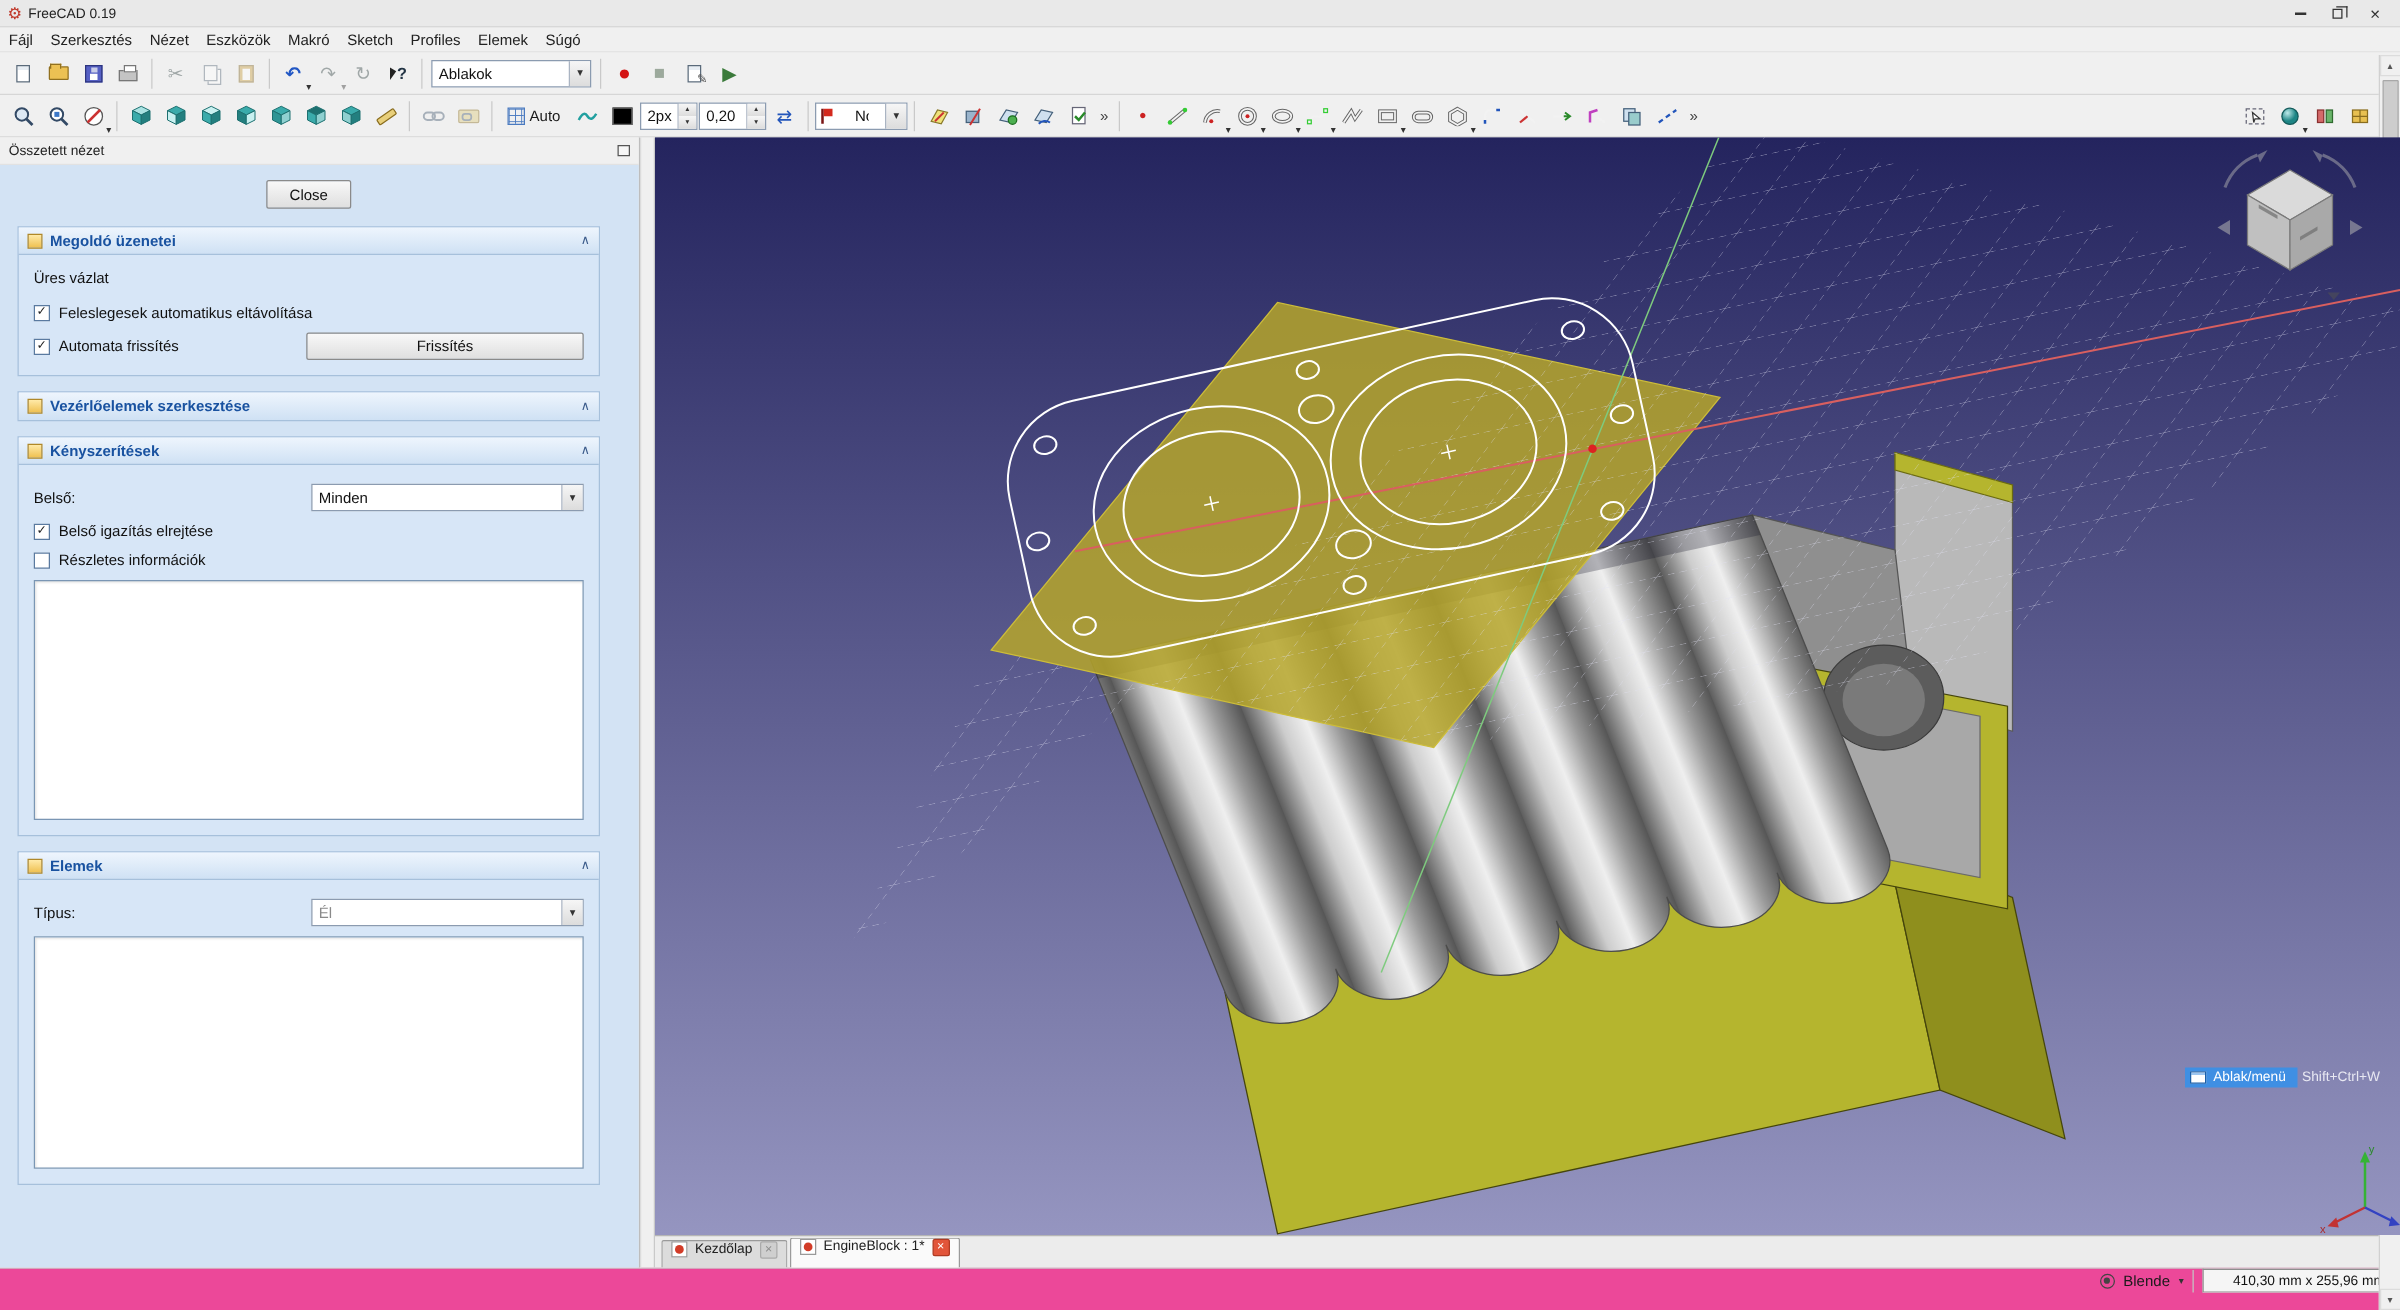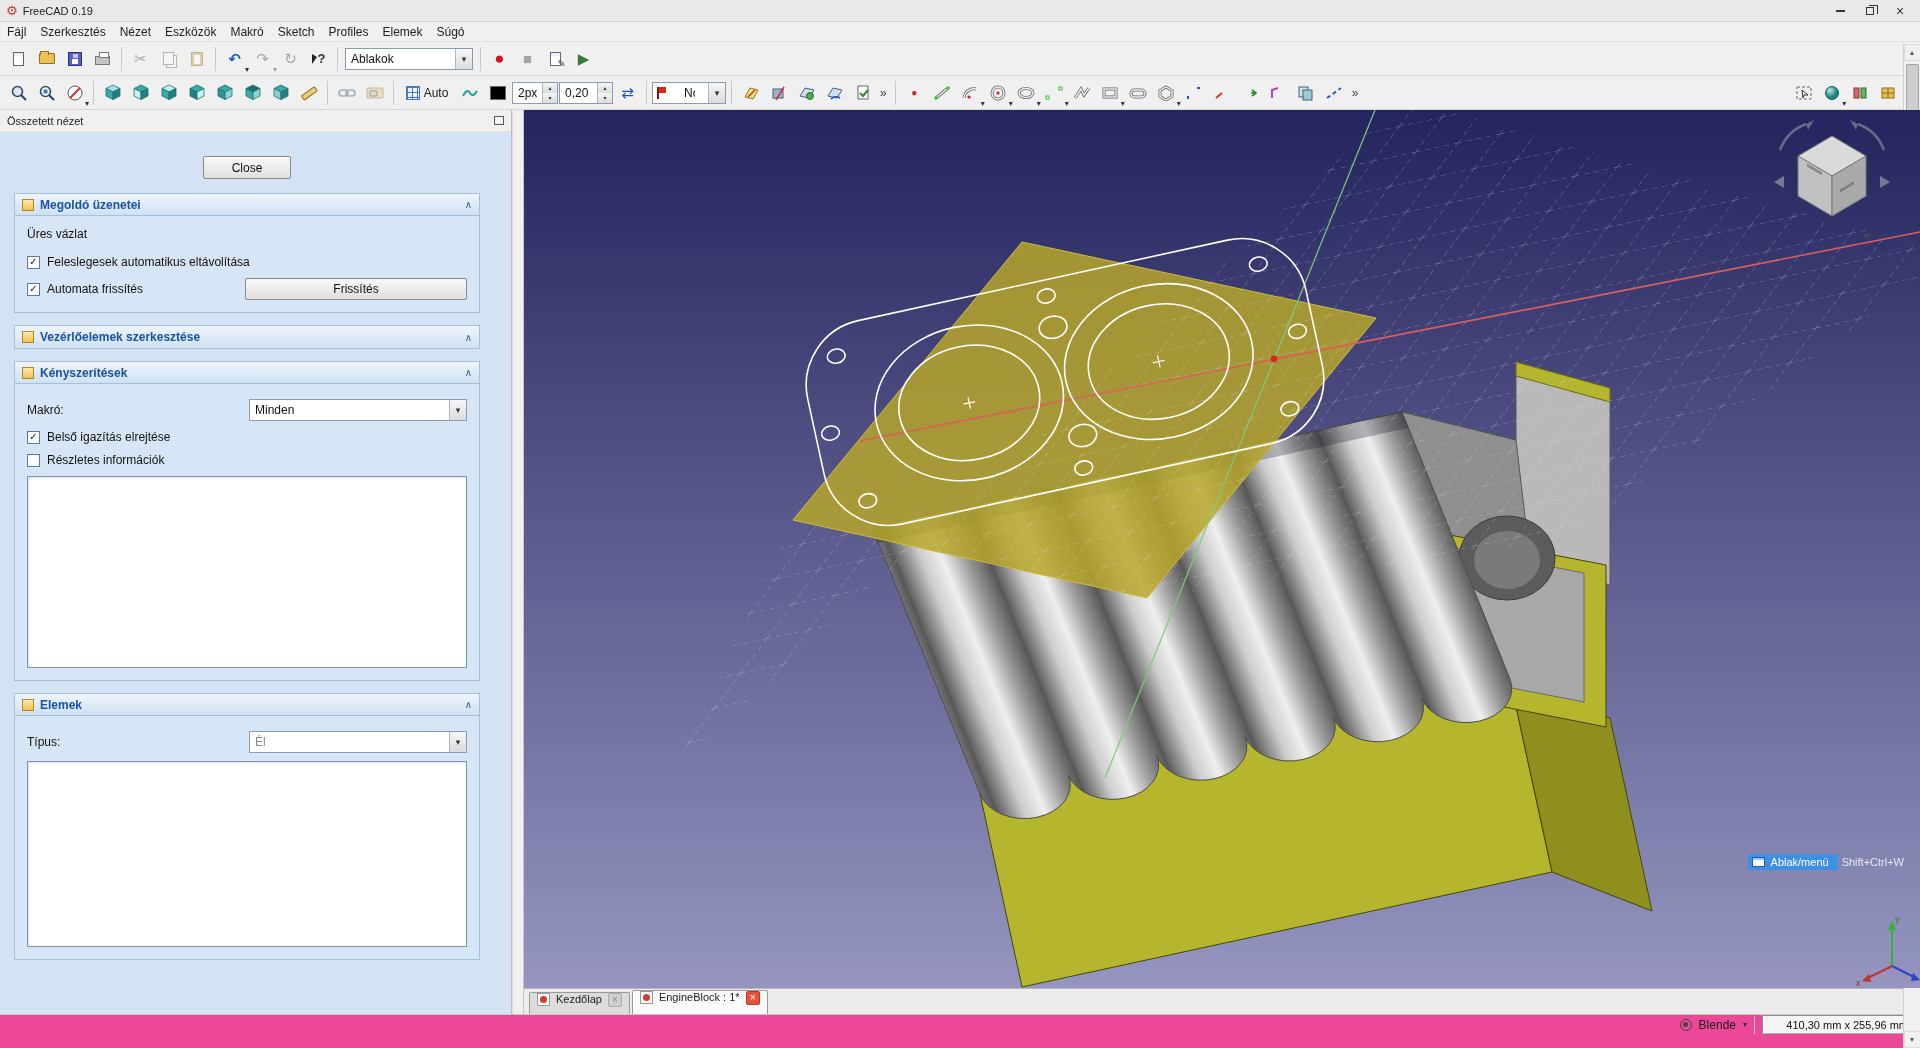--- a/index.html
+++ b/index.html
@@ -67,21 +67,21 @@
 .combo-view{width:512px;background:#f0f0f0;display:flex;flex-direction:column;border-right:1px solid #bdbdbd}
 .panel-title-bar{height:22px;display:flex;align-items:center;padding:0 7px;font-size:11px;color:#222;background:#f0f0f0;border-bottom:1px solid #e2e2e2}
 .panel-title-bar span.t{flex:1}
 .float-ic{width:10px;height:9px;border:1px solid #555;background:#f6f6f6}
 .panel-tabs{height:22px;display:flex;align-items:flex-end;background:#e8e8e8;padding-left:4px;border-bottom:1px solid #bdbdbd}
 .ptab{height:20px;display:flex;align-items:center;gap:5px;padding:0 10px;font-size:11px;background:#dadada;border:1px solid #a8a8a8;border-bottom:none;border-radius:2px 2px 0 0;color:#333}
 .ptab.active{background:#d3e3f4;height:22px;border-color:#9ab0c8;font-weight:bold}
 .tasks-ic{width:11px;height:12px;background:#fff;border:1px solid #888;box-shadow:inset 0 -3px 0 #d8604a}
 .panel-body{position:relative;flex:1;background:#d3e3f4;padding:10px 31px 8px 14px;overflow:hidden}
 .btn{height:23px;background:linear-gradient(#f8f8f8,#dfdfdf);border:1px solid #8a8a8a;border-radius:2px;font-size:12px;color:#111;font-family:inherit}
-.close-btn{display:block;width:88px;margin:14px auto 14px}
+.close-btn{display:block;width:68px;margin:2px auto 14px}
 .section{border:1px solid #a6c0db;background:#d7e6f7;margin-bottom:12px}
 .sec-head{height:22px;display:flex;align-items:center;gap:6px;padding:0 7px;background:linear-gradient(#eef5fd,#cfe1f4);border-bottom:1px solid #a6c0db}
 .sec-ic{width:12px;height:12px;background:linear-gradient(#ffeaa8,#efc050);border:1px solid #b08828;flex:none}
 .sec-title{flex:1;color:#1952a0;font-weight:bold;font-size:12px}
 .sec-chevron{font-size:10px;color:#3a5a8a}
 .sec-body{padding:7px 10px 10px}
 .txt{margin:4px 2px 14px;color:#111}
 .chk{display:flex;align-items:center;gap:7px;margin:9px 2px;color:#111}
 .cbox{width:13px;height:13px;background:#fff;border:1px solid #5a7aa0;display:flex;align-items:center;justify-content:center;font-size:10px;color:#222;flex:none}
 .cbox .mark{line-height:10px}
@@ -564,21 +564,21 @@
         </div>
 
         <div class="section">
           <div class="sec-head">
             <span class="sec-ic"></span>
             <span class="sec-title">Kényszerítések</span>
             <span class="sec-chevron">∧</span>
           </div>
           <div class="sec-body">
             <div class="form-row">
-              <span class="lbl">Makró:</span>
+              <span class="lbl">Belső:</span>
               <div class="combo">
                 <span class="combo-txt">Minden</span>
                 <span class="combo-btn">▾</span>
               </div>
             </div>
             <label class="chk">
               <span class="cbox">
                   <span class="mark">✓</span>
                 </span>
               <span>Belső igazítás elrejtése</span>

